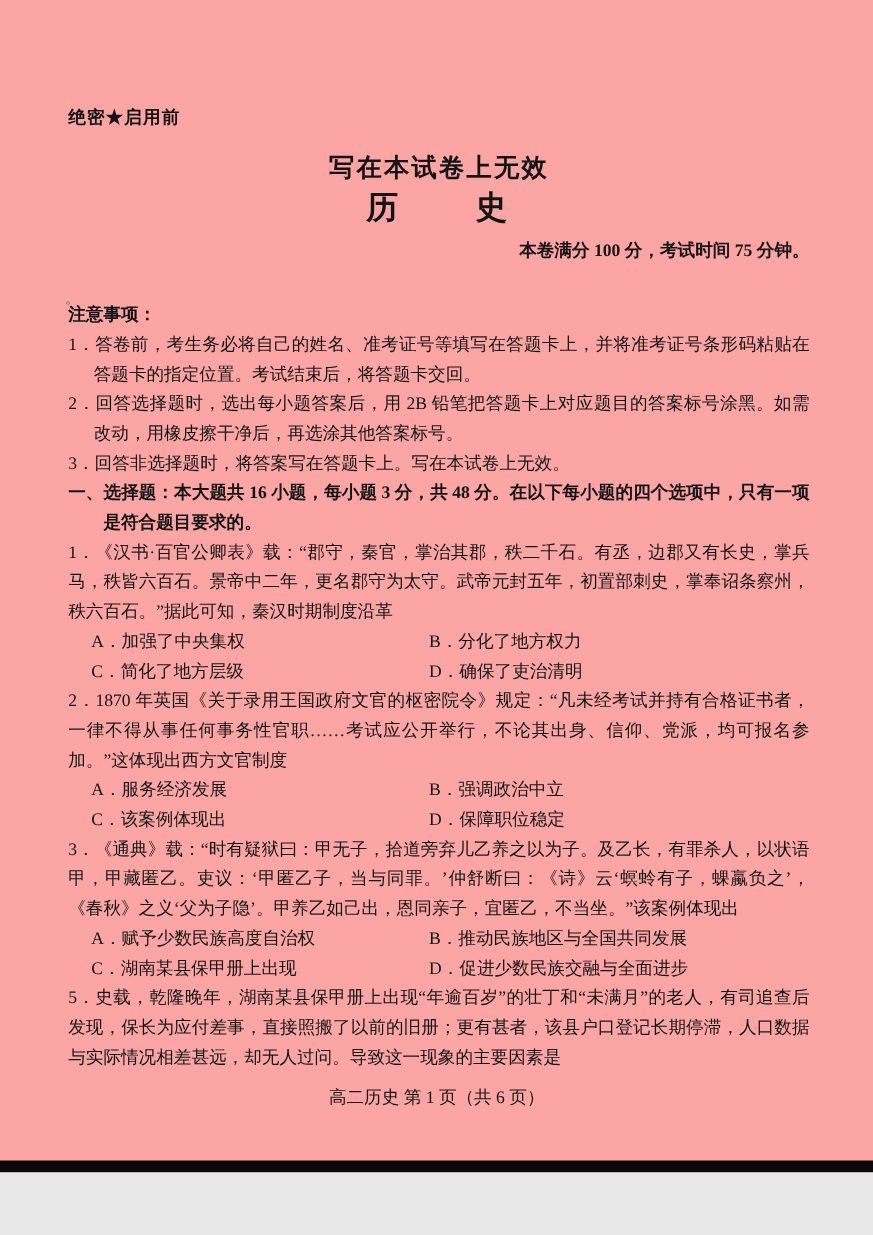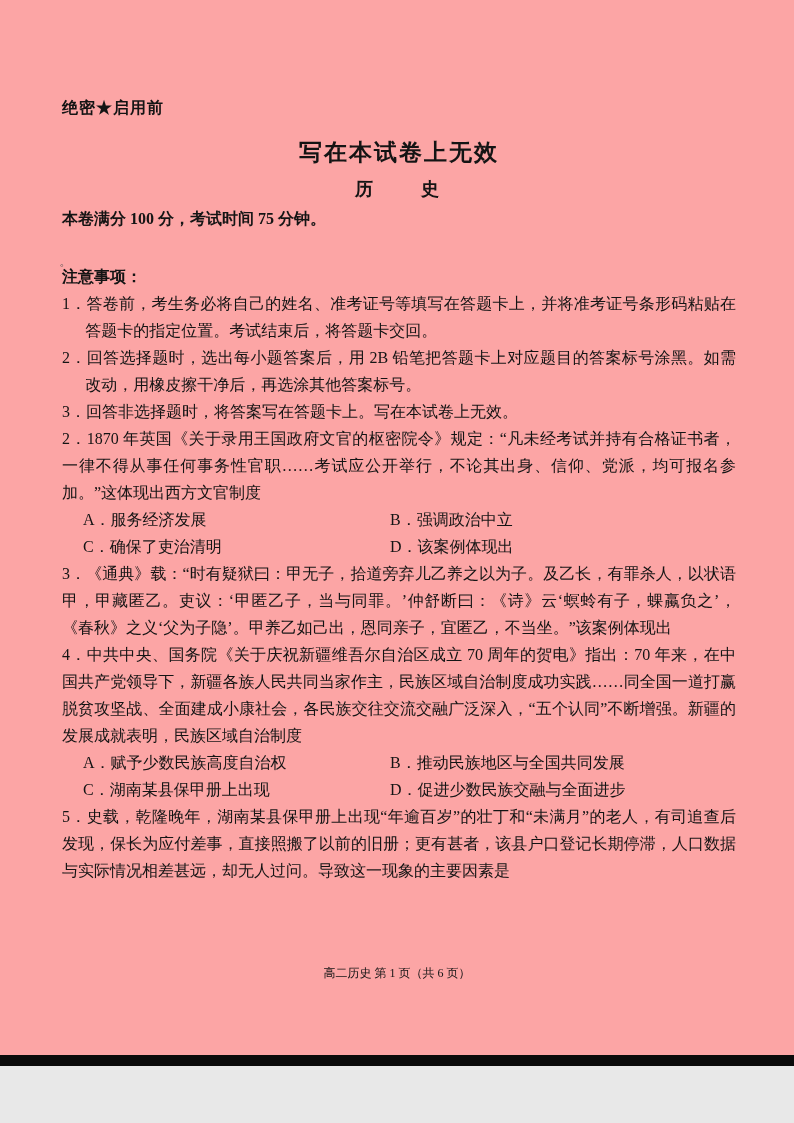--- a/index.html
+++ b/index.html
@@ -34,28 +34,28 @@
     margin-top: 20px;
     text-align: center;
     font-size: 23px;
     line-height: 30px;
     font-weight: 700;
     letter-spacing: 2px;
   }
   .subject-title {
     margin-top: 6px;
     text-align: center;
-    font-size: 18px;
+    font-size: 29px;
     line-height: 30px;
     font-weight: 700;
     letter-spacing: 4px;
   }
   .exam-info {
-    margin-top: 3px;
-    text-align: left;
+    margin-top: 13px;
+    text-align: right;
     font-size: 16px;
     line-height: 24px;
     font-weight: 700;
   }
   .bodytext {
     margin-top: 32px;
     font-size: 16px;
     line-height: 27px;
     text-align: justify;
   }
@@ -91,23 +91,23 @@
     margin-left: 21px;
   }
   .opt {
     display: block;
     line-height: 27px;
   }
   .page-footer {
     position: absolute;
     left: 0;
     right: 0;
-    bottom: 84px;
+    bottom: 57px;
     text-align: center;
-    font-size: 12px;
+    font-size: 16px;
     color: #141414;
   }
   .scan-edge-bar {
     position: absolute;
     left: 0;
     right: 0;
     bottom: 0;
     height: 11px;
     background: #0a0a0a;
   }
@@ -125,38 +125,47 @@
     <div class="exam-info">本卷满分 100 分，考试时间 75 分钟。</div>
 
     <div class="bodytext">
 
       <div class="notice-title"><span class="stray-mark">°</span><span>注意事项：</span></div>
 
       <p class="notice-item">1．答卷前，考生务必将自己的姓名、准考证号等填写在答题卡上，并将准考证号条形码粘贴在答题卡的指定位置。考试结束后，将答题卡交回。</p>
       <p class="notice-item">2．回答选择题时，选出每小题答案后，用 2B 铅笔把答题卡上对应题目的答案标号涂黑。如需改动，用橡皮擦干净后，再选涂其他答案标号。</p>
       <p class="notice-item">3．回答非选择题时，将答案写在答题卡上。写在本试卷上无效。</p>
 
+      <p class="section-title">一、选择题：本大题共 16 小题，每小题 3 分，共 48 分。在以下每小题的四个选项中，只有一项是符合题目要求的。</p>
 
+      <div class="question">
+        <p class="stem">1．《汉书·百官公卿表》载：“郡守，秦官，掌治其郡，秩二千石。有丞，边郡又有长史，掌兵马，秩皆六百石。景帝中二年，更名郡守为太守。武帝元封五年，初置部刺史，掌奉诏条察州，秩六百石。”据此可知，秦汉时期制度沿革</p>
+        <div class="options">
+          <span class="opt">A．加强了中央集权</span>
+          <span class="opt">B．分化了地方权力</span>
+          <span class="opt">C．简化了地方层级</span>
+          <span class="opt">D．确保了吏治清明</span>
+        </div>
+      </div>
 
       <div class="question">
         <p class="stem">2．1870 年英国《关于录用王国政府文官的枢密院令》规定：“凡未经考试并持有合格证书者，一律不得从事任何事务性官职……考试应公开举行，不论其出身、信仰、党派，均可报名参加。”这体现出西方文官制度</p>
         <div class="options">
           <span class="opt">A．服务经济发展</span>
           <span class="opt">B．强调政治中立</span>
-          <span class="opt">C．确保了吏治清明</span>
-          <span class="opt">D．该案例体现出</span>
+          <span class="opt">C．该案例体现出</span>
+          <span class="opt">D．保障职位稳定</span>
         </div>
       </div>
 
       <div class="question">
         <p class="stem">3．《通典》载：“时有疑狱曰：甲无子，拾道旁弃儿乙养之以为子。及乙长，有罪杀人，以状语甲，甲藏匿乙。吏议：‘甲匿乙子，当与同罪。’仲舒断曰：《诗》云‘螟蛉有子，蜾蠃负之’，《春秋》之义‘父为子隐’。甲养乙如己出，恩同亲子，宜匿乙，不当坐。”该案例体现出</p>
       </div>
 
       <div class="question">
-        <p class="stem">4．中共中央、国务院《关于庆祝新疆维吾尔自治区成立 70 周年的贺电》指出：70 年来，在中国共产党领导下，新疆各族人民共同当家作主，民族区域自治制度成功实践……同全国一道打赢脱贫攻坚战、全面建成小康社会，各民族交往交流交融广泛深入，“五个认同”不断增强。新疆的发展成就表明，民族区域自治制度</p>
         <div class="options">
           <span class="opt">A．赋予少数民族高度自治权</span>
           <span class="opt">B．推动民族地区与全国共同发展</span>
           <span class="opt">C．湖南某县保甲册上出现</span>
           <span class="opt">D．促进少数民族交融与全面进步</span>
         </div>
       </div>
 
       <div class="question">
         <p class="stem">5．史载，乾隆晚年，湖南某县保甲册上出现“年逾百岁”的壮丁和“未满月”的老人，有司追查后发现，保长为应付差事，直接照搬了以前的旧册；更有甚者，该县户口登记长期停滞，人口数据与实际情况相差甚远，却无人过问。导致这一现象的主要因素是</p>

